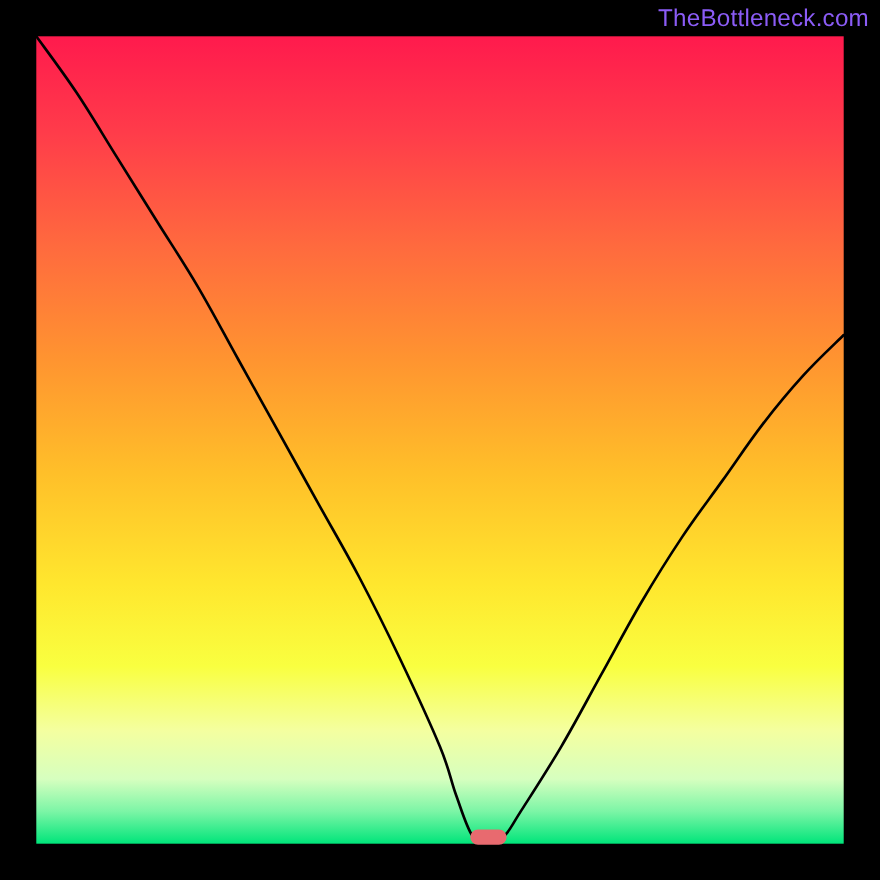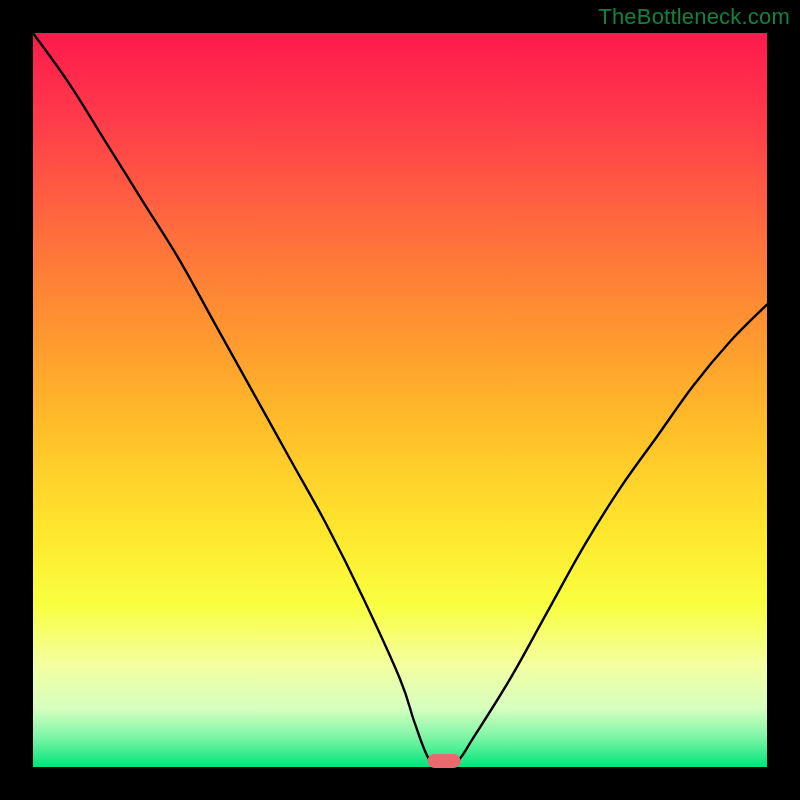--- a/index.html
+++ b/index.html
@@ -43,21 +43,21 @@
     left: 0;
     top: 0;
     width: 734px;
     height: 734px;
     overflow: visible;
   }
   .watermark {
     position: absolute;
     top: 4px;
     right: 10px;
-    color: #15803d;
+    color: #8b5cf6;
     font-size: 22px;
     letter-spacing: 0.2px;
     user-select: none;
   }
 </style>
 </head>
 <body>
 
 <div class="frame">
 

